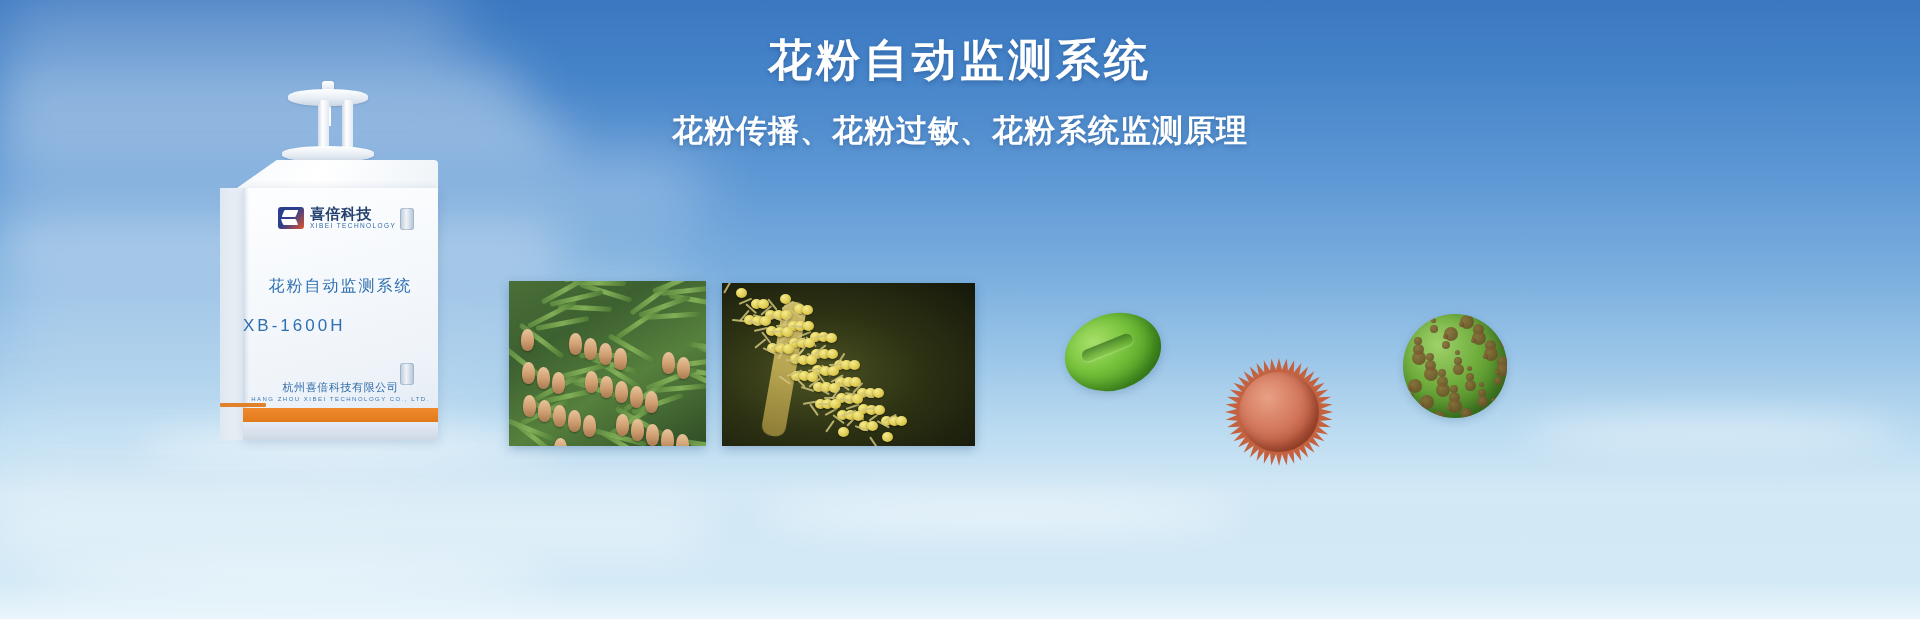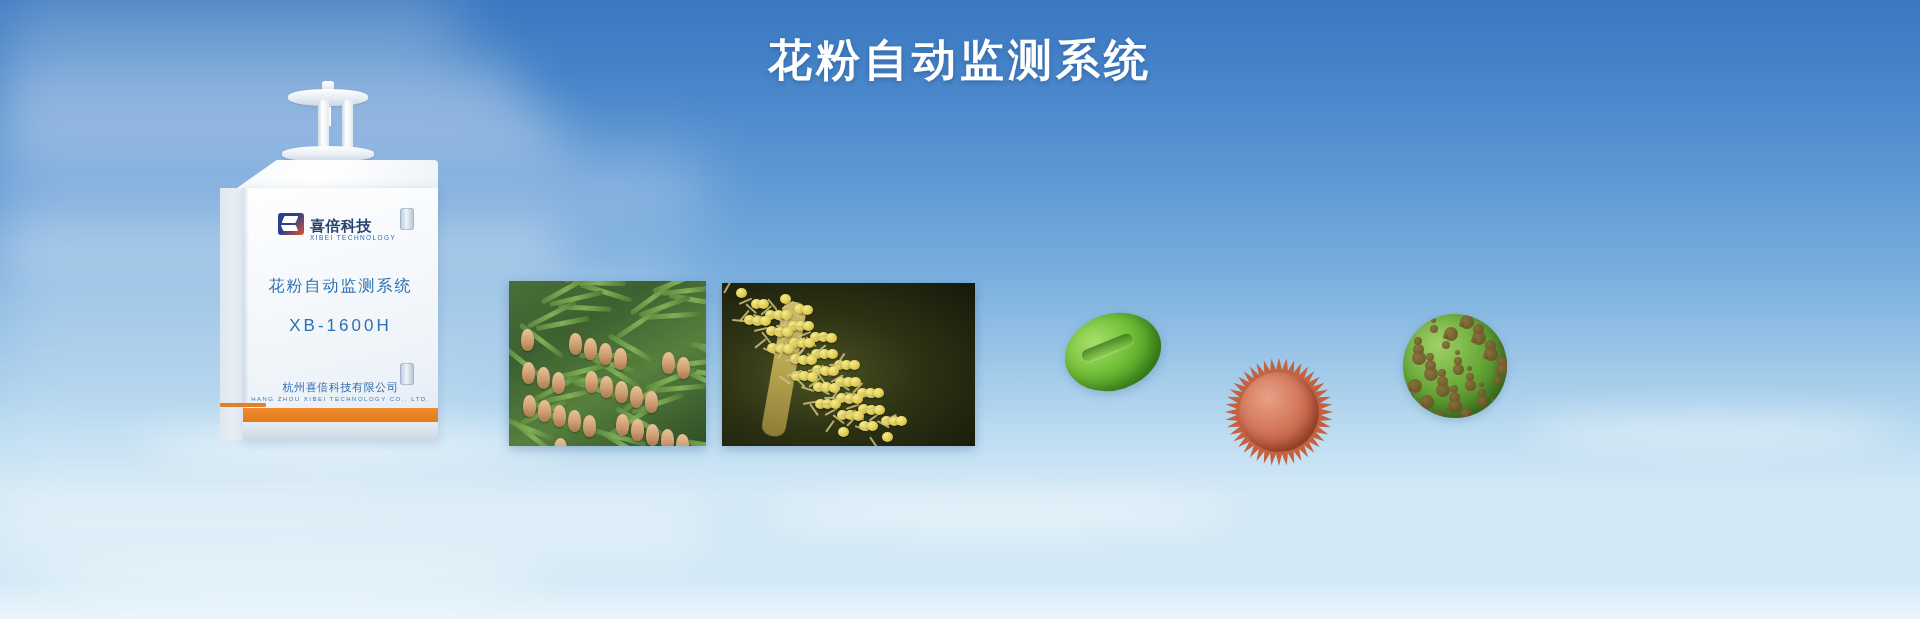--- a/index.html
+++ b/index.html
@@ -102,31 +102,31 @@
     position:relative; overflow:hidden; flex:0 0 auto;
   }
   .logo-mark::before{
     content:""; position:absolute; left:5px; top:3px; width:14px; height:7px;
     background:#fff; transform:skewX(-22deg); border-radius:1px;
   }
   .logo-mark::after{
     content:""; position:absolute; left:4px; top:12px; width:15px; height:6px;
     background:#fff; transform:skewX(22deg); border-radius:1px;
   }
-  .logo-txt { line-height:1;margin-top:12px; }
+  .logo-txt { line-height:1; }
   .logo-cn { font-size:15px; color:#23406e; font-weight:700; letter-spacing:.5px; display:block; }
   .logo-en { font-size:6.5px; color:#2f6ca8; letter-spacing:1.4px; display:block; margin-top:2px; }
 
   .dev-title-cn {
     position:absolute; left:0; top:198px; width:242px; padding-left:47px;
     text-align:center; font-size:16px; color:#2e6fb0; letter-spacing:2px;
   }
   .dev-model {
     position:absolute; left:0; top:238px; width:242px; padding-left:47px;
-    text-align:center; font-size:17px; color:#2e6fb0; letter-spacing:3px;
+    text-align:left; font-size:17px; color:#2e6fb0; letter-spacing:3px;
     font-family:"Liberation Sans", sans-serif;
   }
   .dev-company-cn {
     position:absolute; left:0; top:302px; width:242px; padding-left:47px;
     text-align:center; font-size:11px; color:#2f6bab; letter-spacing:.6px;
   }
   .dev-company-en {
     position:absolute; left:0; top:318px; width:242px; padding-left:47px;
     text-align:center; font-size:6px; color:#3b79b6; letter-spacing:1.5px;
   }
@@ -301,20 +301,21 @@
     <div class="dev-latch latch-a"></div>
     <div class="dev-latch latch-b"></div>
 
     <div class="dev-tick"></div>
     <div class="dev-base-strip"></div>
     <div class="dev-base-lower"></div>
   </div>
 
   <div id="headings">
     <div class="h-main">花粉自动监测系统</div>
+    <div class="h-third">花粉传播、花粉过敏、花粉系统监测原理</div>
   </div>
 
   <div id="photo-cypress" class="photo">
     <div class="cy-bg"></div>
     <div id="cy-fill">
         <div class="needle" style="left:27px;top:45px;transform:rotate(-11deg);"></div>
         <div class="needle" style="left:64px;top:98px;transform:rotate(18deg);"></div>
         <div class="needle" style="left:101px;top:151px;transform:rotate(-33deg);"></div>
         <div class="needle" style="left:138px;top:34px;transform:rotate(-4deg);"></div>
         <div class="needle" style="left:175px;top:87px;transform:rotate(25deg);"></div>

